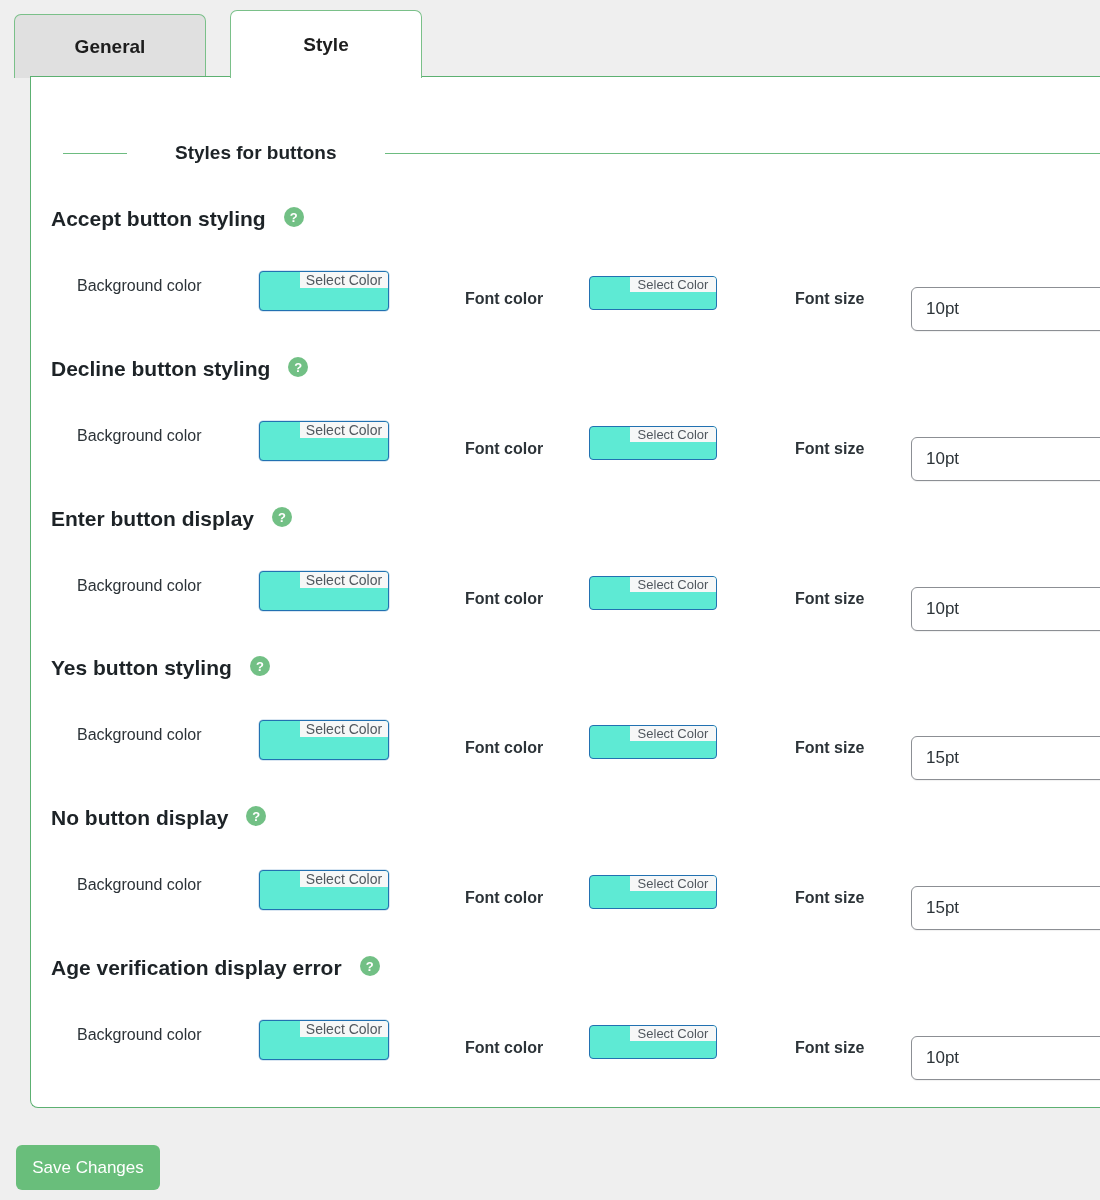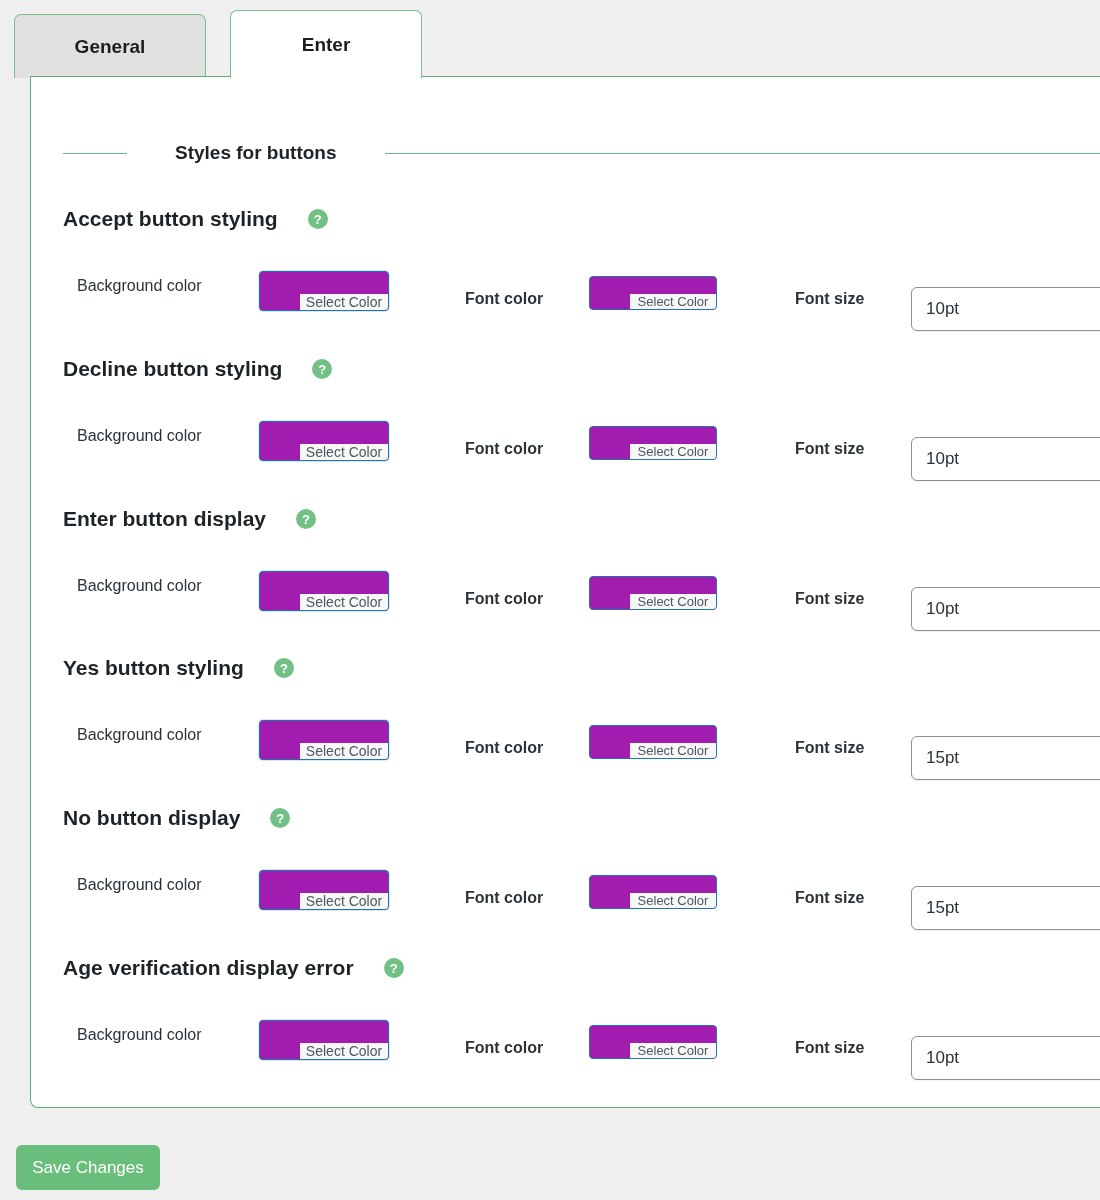--- a/index.html
+++ b/index.html
@@ -88,25 +88,24 @@
     font-weight: bold;
     color: #1d2327;
     padding: 0 48px;
     white-space: nowrap;
   }
 
   
   .group { position: absolute; left: 0; right: 0; }
   .group-title-row {
     position: absolute;
-    left: 32px;
+    left: 20px;
     top: 0;
     display: flex;
-    align-items: center;
-    gap: 12px;
+    align-items: flex-start;
   }
   .group-title {
     font-size: 21px;
     font-weight: bold;
     color: #1d2327;
     white-space: nowrap;
   }
   .help-icon {
     width: 20px; height: 20px;
     border-radius: 50%;
@@ -148,25 +147,25 @@
   .field-label.fontsize {
     left: 764px;
     top: 19px;
     font-weight: bold;
   }
 
   
   .color-btn {
     position: absolute;
     display: flex;
-    align-items: flex-end;
+    align-items: flex-start;
     border-radius: 4px;
     overflow: hidden;
     cursor: pointer;
-    background: #a21caf;
+    background: #5eead4;
   }
   .color-btn.bg-btn {
     left: 228px;
     top: 2px;
     width: 130px;
     height: 40px;
     border: 1px solid #2271b1;
     box-shadow: 0 0 0 0.5px rgba(34,113,177,0.35);
   }
   .color-btn.font-btn {
@@ -232,21 +231,21 @@
   }
 </style>
 </head>
 <body>
 
 <div class="tab-strip">
   <div class="tab">
     <span>General</span>
   </div>
   <div class="tab active">
-    <span>Enter</span>
+    <span>Style</span>
   </div>
 </div>
 
 <div class="panel">
 
   <div class="section-header">
     <div class="legend-line short"></div>
     <div class="legend-title">Styles for buttons</div>
     <div class="legend-line long"></div>
   </div>

